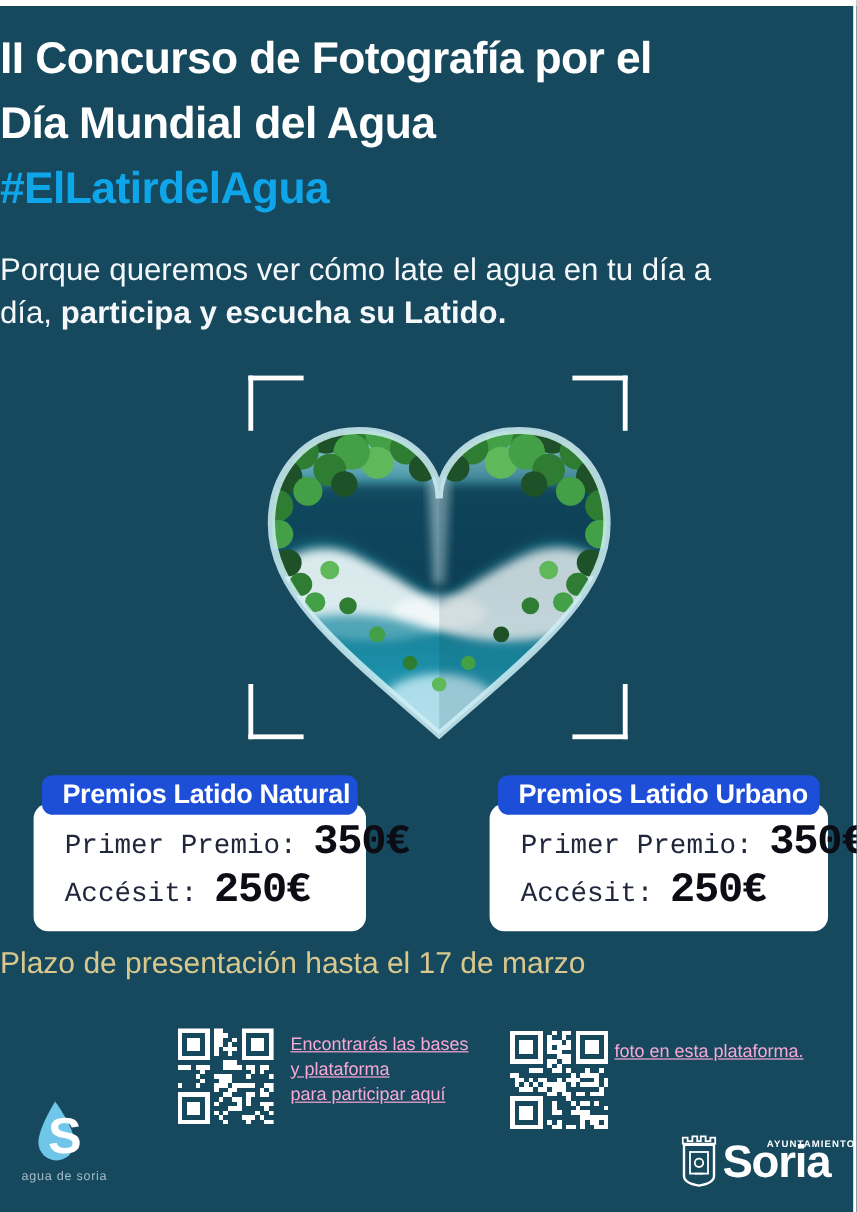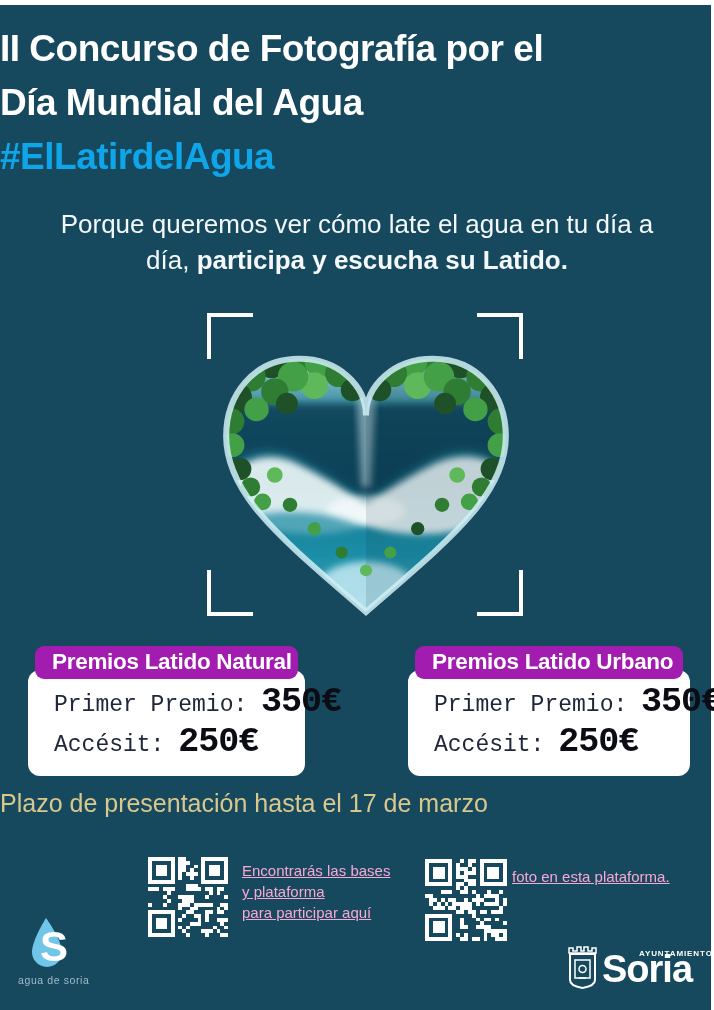--- a/index.html
+++ b/index.html
@@ -10,39 +10,39 @@
   }
   .edge-top{position:absolute;top:0;left:0;right:0;height:5px;background:#fff;}
   .edge-right{position:absolute;top:0;right:0;bottom:0;width:3px;background:#fff;}
 
   
   .title-block{position:absolute;top:22px;left:0;width:100%;
     font-weight:bold;font-size:37px;line-height:54px;letter-spacing:-0.5px;color:#fff;}
   .title-hashtag{color:#0ea5e9;}
 
   
-  .subtitle{position:absolute;top:206px;left:0;width:100%;text-align:center;
+  .subtitle{position:absolute;top:206px;left:0;width:100%;
     color:#F4F8FA;font-size:26px;line-height:36px;}
   .subtitle b{font-weight:bold;}
 
   
   .viewfinder{position:absolute;left:207px;top:313px;width:316px;height:303px;}
   .vf{position:absolute;width:42px;height:42px;}
   .vf-tl{top:0;left:0;border-top:4px solid #fff;border-left:4px solid #fff;}
   .vf-tr{top:0;right:0;border-top:4px solid #fff;border-right:4px solid #fff;}
   .vf-bl{bottom:0;left:0;border-bottom:4px solid #fff;border-left:4px solid #fff;}
   .vf-br{bottom:0;right:0;border-bottom:4px solid #fff;border-right:4px solid #fff;}
 
   .heart-img{position:absolute;left:214px;top:326px;width:304px;height:298px;}
 
   
   .prize-card{position:absolute;top:646px;}
   .card-left{left:28px;width:277px;}
   .card-right{left:408px;width:282px;}
-  .prize-pill{position:relative;z-index:2;margin:0 7px;background:#a21caf;
+  .prize-pill{position:relative;z-index:2;margin:0 7px;background:#1d4ed8;
     border-radius:9px;padding:3px 4px 4px 17px;color:#fff;font-weight:bold;
     font-size:22.5px;letter-spacing:-0.3px;white-space:nowrap;}
   .prize-body{position:relative;z-index:1;margin-top:-9px;background:#fff;
     border-radius:12px;padding:15px 6px 11px 26px;}
   .prize-row{line-height:35px;white-space:nowrap;font-family:Liberation Mono, monospace;}
   .prize-label{font-size:23px;color:#20273B;}
   .prize-amount{font-size:35px;font-weight:bold;color:#0C0D14;letter-spacing:-1px;}
 
   
   .deadline{position:absolute;top:789px;left:0;width:100%;

